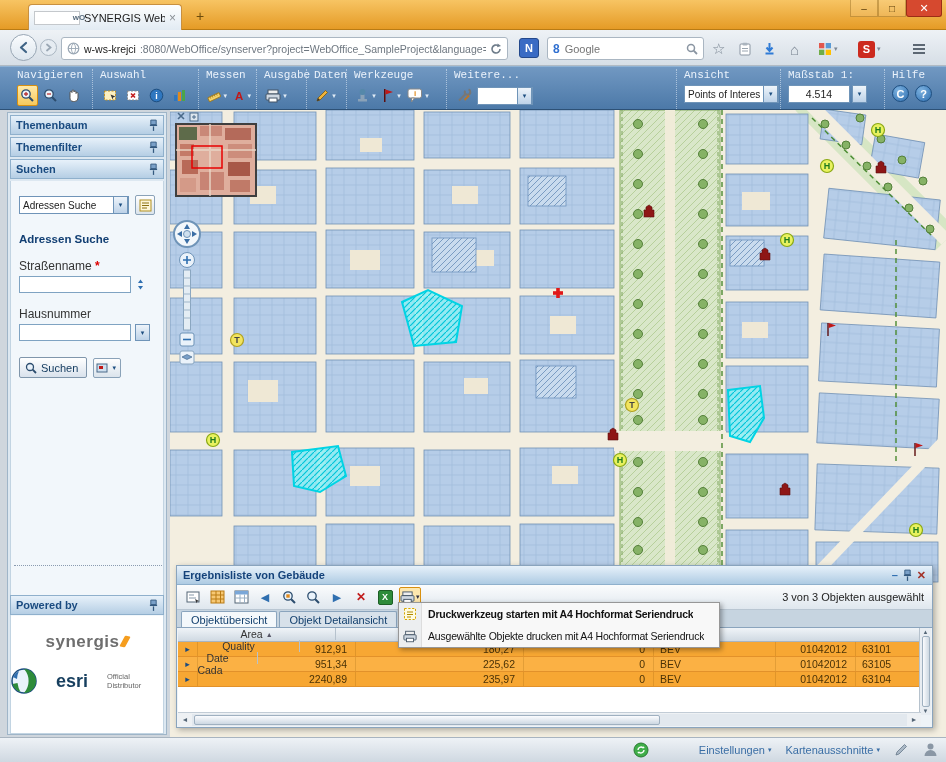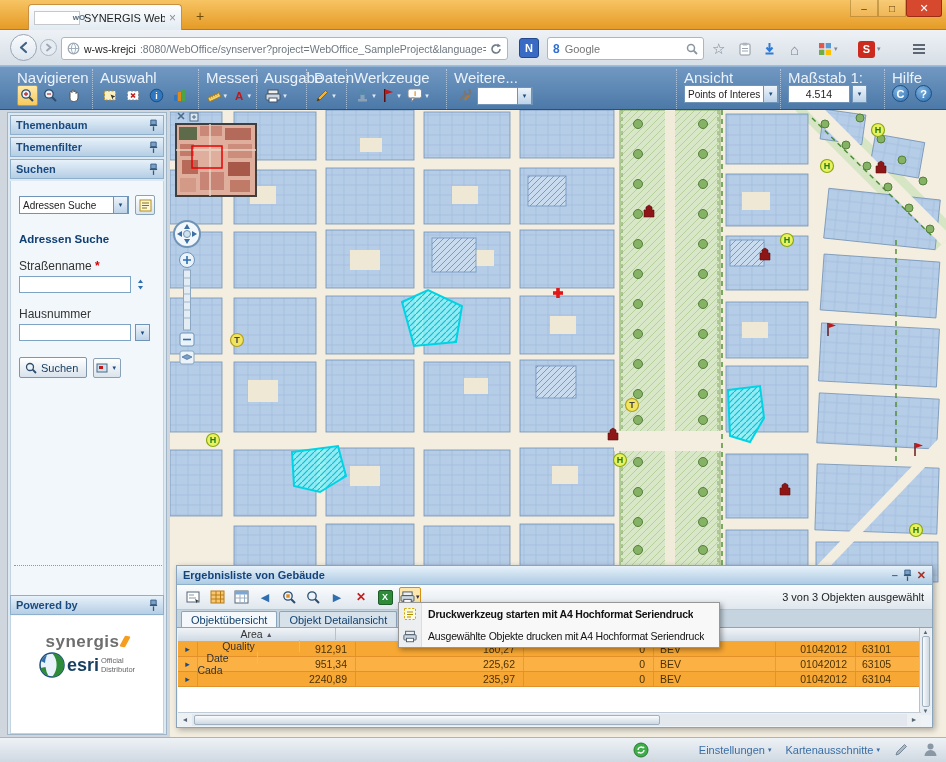--- a/index.html
+++ b/index.html
@@ -46,21 +46,21 @@
   .nchar { font-size:15px; color:#7c8794; }
   .sredbox { width:17px; height:17px; background:#cc2a1e; border-radius:3px; color:#fff; font-weight:bold;
     font-size:11px; display:flex; align-items:center; justify-content:center; }
   .ndd { font-size:7px; color:#7c8794; }
 
   
   #apptoolbar { position:absolute; left:0; top:66px; width:946px; height:44px;
     background:linear-gradient(#7198c2,#4c79a8); border-top:1px solid #8fb2d4; border-bottom:1px solid #2d5176; }
   .tgroup { position:absolute; top:2px; height:40px; border-left:1px dotted rgba(220,232,244,.6); padding-left:7px; }
   .tgroup.first { border-left:none; }
-  .glabel { font-size:15px; color:#eaf2fb; height:14px; white-space:nowrap; }
+  .glabel { font-size:11px; color:#eaf2fb; height:14px; white-space:nowrap;font-family:Liberation Mono, monospace; }
   .gicons { display:flex; align-items:center; gap:2px; margin-top:2px; }
   .tbtn { min-width:21px; height:21px; display:flex; align-items:center; justify-content:center;
     border:1px solid transparent; border-radius:2px; }
   .tbtn.active { background:linear-gradient(#ffe9a8,#f7c95c); border-color:#d89010; }
   .dd { font-size:7px; color:#dfeaf5; width:8px; text-align:center; }
   .ddbtn { width:15px; height:18px; background:linear-gradient(#eef4fa,#bdd2e8); border:1px solid #6f94b8;
     color:#1d4e80; font-size:7px; display:flex; align-items:center; justify-content:center; flex:none; }
   .combo { background:#fff; border:1px solid #6f94b8; height:18px; display:flex; align-items:center; font-size:10px; color:#222; }
   .combo .val { flex:1; padding:0 3px; white-space:nowrap; overflow:hidden; }
   .scaleinput { width:62px; height:18px; border:1px solid #6f94b8; font-size:10.5px; text-align:center; color:#222; }
@@ -87,21 +87,21 @@
   .field { width:112px; height:17px; border:1px solid #7fa3c2; background:#fff; font-size:11px; padding:0 2px; }
   .btnrow { margin-top:16px; display:flex; gap:6px; align-items:center; }
   .sbtn { height:21px; padding:0 8px 0 5px; display:flex; align-items:center; gap:4px;
     background:linear-gradient(#ffffff,#d9e2ec); border:1px solid #8096ab; border-radius:2px; font-size:11px; color:#123a5e; }
   .dotline { position:absolute; left:6px; top:452px; width:148px; border-top:1px dotted #8a9bb0; }
   .pcontent { position:absolute; left:2px; top:503px; width:154px; height:118px; background:#fff;
     border:1px solid #c2d4e2; border-top:none; padding-top:16px; }
   .syn { text-align:center; font-size:17px; color:#6e6e6e; font-weight:bold; letter-spacing:.5px; }
   .flame { display:inline-block; width:6px; height:11px; background:#f59d1e; margin-left:3px;
     transform:skewX(-18deg) rotate(12deg); border-radius:1px; }
-  .esrirow { display:flex; align-items:center; justify-content:center; gap:2px; }
+  .esrirow { margin-top:16px; display:flex; align-items:center; justify-content:flex-start; gap:19px; }
   .esri { font-size:18px; font-weight:bold; color:#173f5f; }
   .esub { font-size:7.5px; color:#666; line-height:1.2; }
 
   
   #map { position:absolute; left:170px; top:110px; width:776px; height:627px; }
 
   
   #results { position:absolute; left:176px; top:565px; width:757px; height:163px; background:#eef3f7;
     border:1px solid #8aa4bd; box-shadow:2px 2px 6px rgba(0,0,0,.3); }
   .rhead { height:19px; background:linear-gradient(#e7f1fa,#aecbe3); border-bottom:1px solid #8fb0cc;

